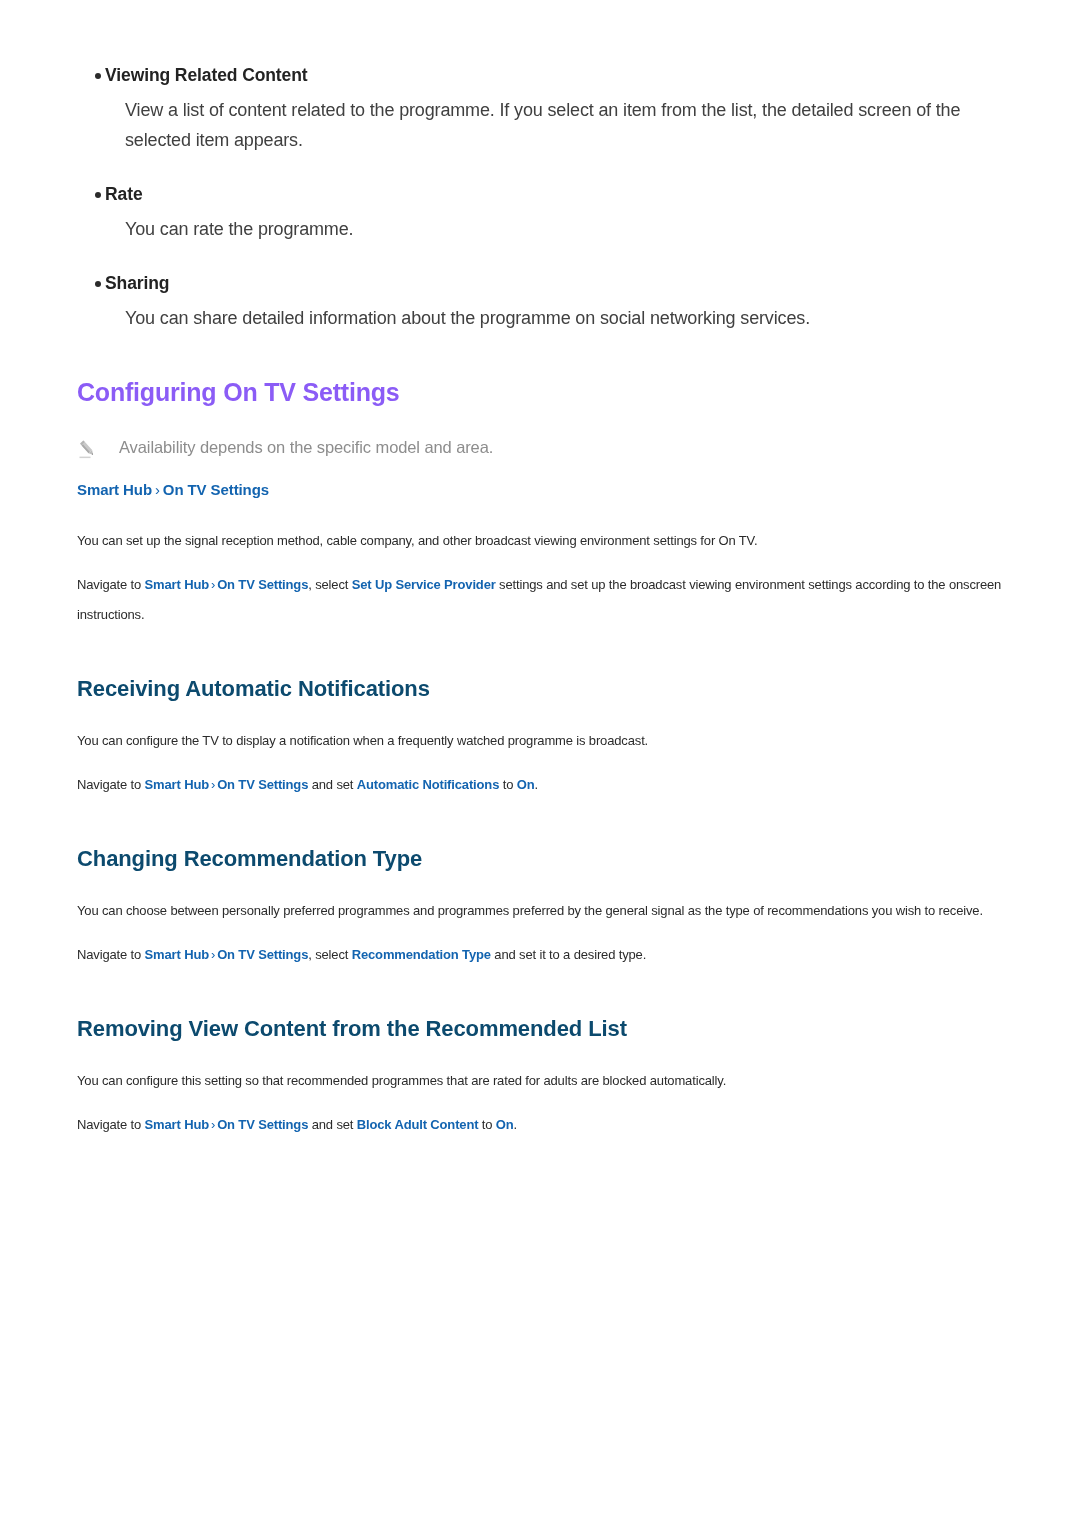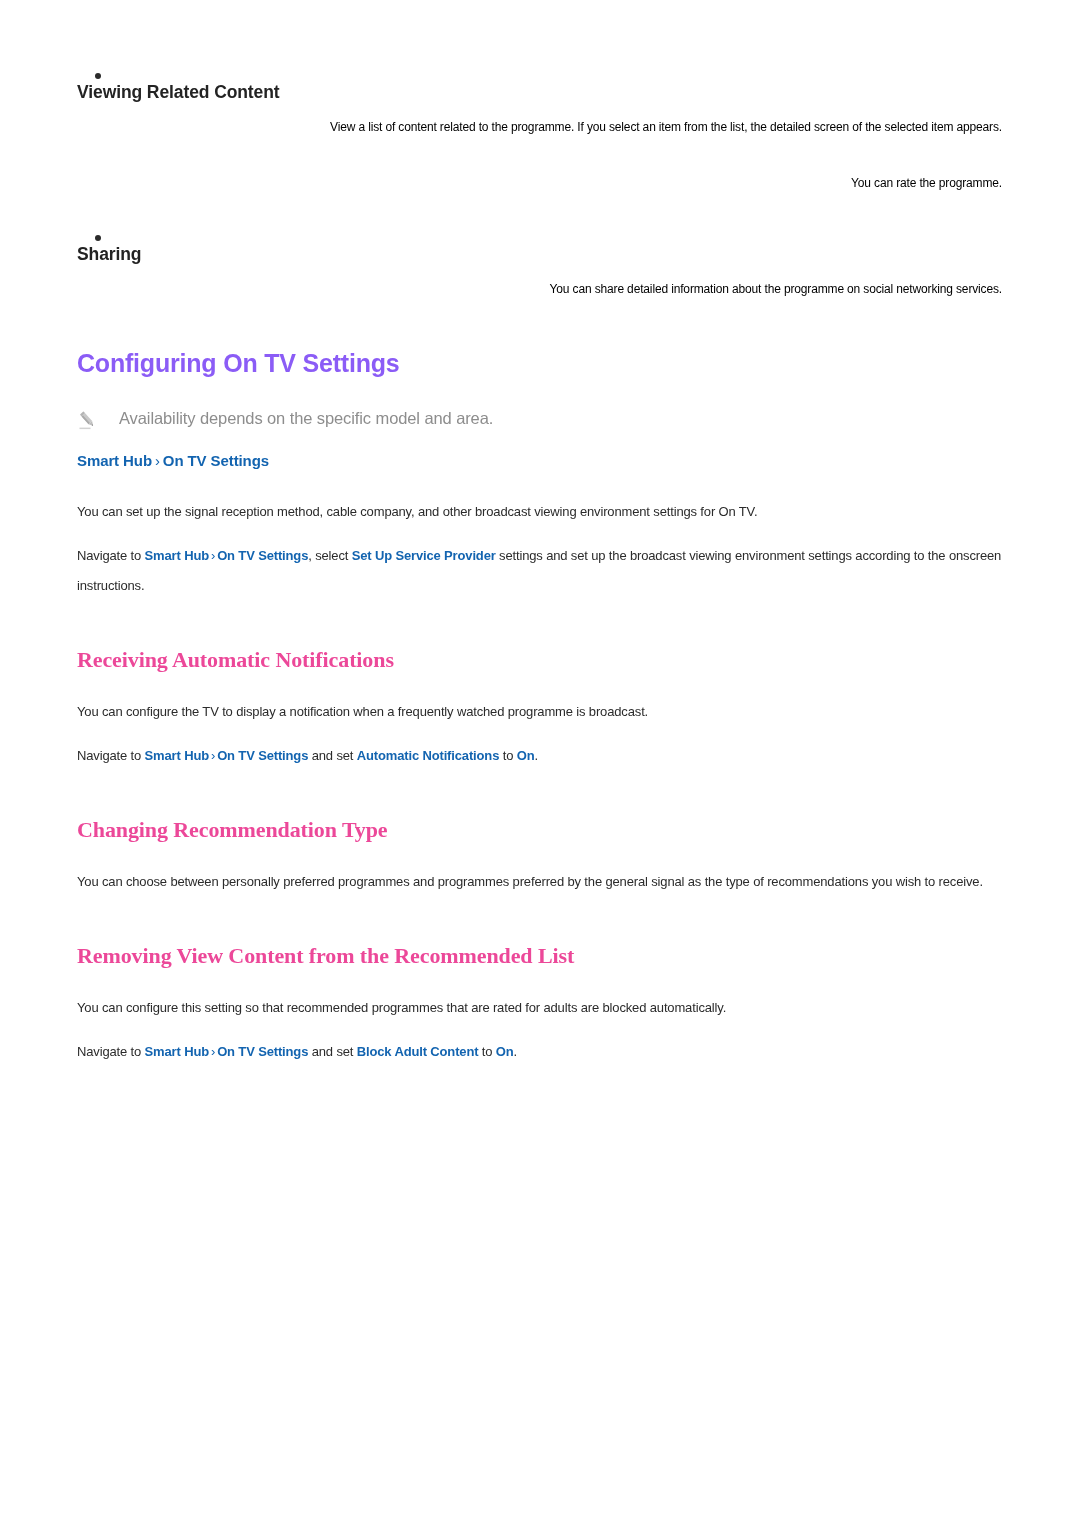--- a/index.html
+++ b/index.html
@@ -33,21 +33,20 @@
   }
 
   
   .bullet-block {
     margin: 0 0 6px 0;
   }
   .bullet-row {
     display: flex;
     align-items: flex-start;
     margin: 0 0 2px 0;
-    flex-direction: column;
   }
   .bullet-dot {
     flex: 0 0 auto;
     width: 28px;
     display: flex;
     justify-content: flex-start;
     padding-left: 18px;
     box-sizing: border-box;
   }
   .bullet-dot i {
@@ -60,26 +59,25 @@
   }
   .bullet-label {
     font-size: 17.5px;
     font-weight: bold;
     color: #232323;
     line-height: 27px;
     letter-spacing: -0.1px;
   }
   .bullet-body {
     margin: 6px 0 26px 48px;
-    font-size: 12px;
+    font-size: 18px;
     line-height: 30px;
-    color: #000000;
+    color: #404040;
     letter-spacing: -0.15px;
     max-width: 900px;
-    text-align: right;
   }
   .bullet-body.tight {
     margin-bottom: 22px;
   }
 
   
   h1.doc-title {
     font-size: 25px;
     font-weight: bold;
     color: #8b5cf6;
@@ -140,45 +138,50 @@
   .chev {
     color: #1364b0;
     font-weight: normal;
     padding: 0 2px;
   }
 
   
   h2.sub-title {
     font-size: 22px;
     font-weight: bold;
-    color: #ec4899;
+    color: #0c4a6e;
     margin: 44px 0 22px 0;
     letter-spacing: -0.1px;
     line-height: 30px;
-    font-family: Liberation Serif, serif;
   }
 
   .section { margin: 0; }
 </style>
 </head>
 <body>
 
 <div class="page">
   <div class="content">
 
     <div class="bullet-block">
 
       <div class="bullet-row">
         <span class="bullet-dot">
             <i></i>
           </span>
         <span class="bullet-label">Viewing Related Content</span>
       </div>
       <div class="bullet-body">View a list of content related to the programme. If you select an item from the list, the detailed screen of the selected item appears.</div>
 
+      <div class="bullet-row">
+        <span class="bullet-dot">
+            <i></i>
+          </span>
+        <span class="bullet-label">Rate</span>
+      </div>
       <div class="bullet-body">You can rate the programme.</div>
 
       <div class="bullet-row">
         <span class="bullet-dot">
             <i></i>
           </span>
         <span class="bullet-label">Sharing</span>
       </div>
       <div class="bullet-body tight">You can share detailed information about the programme on social networking services.</div>
 
@@ -212,20 +215,21 @@
 
     <div class="section">
       <h2 class="sub-title">Receiving Automatic Notifications</h2>
       <p class="body">You can configure the TV to display a notification when a frequently watched programme is broadcast.</p>
       <p class="body last"><span>Navigate to </span><span class="lnk">Smart Hub</span><span class="chev">›</span><span class="lnk">On TV Settings</span><span> and set </span><span class="lnk">Automatic Notifications</span><span> to </span><span class="lnk">On</span><span>.</span></p>
     </div>
 
     <div class="section">
       <h2 class="sub-title">Changing Recommendation Type</h2>
       <p class="body">You can choose between personally preferred programmes and programmes preferred by the general signal as the type of recommendations you wish to receive.</p>
+      <p class="body last"><span>Navigate to </span><span class="lnk">Smart Hub</span><span class="chev">›</span><span class="lnk">On TV Settings</span><span>, select </span><span class="lnk">Recommendation Type</span><span> and set it to a desired type</span><span>.</span></p>
     </div>
 
     <div class="section">
       <h2 class="sub-title">Removing View Content from the Recommended List</h2>
       <p class="body">You can configure this setting so that recommended programmes that are rated for adults are blocked automatically.</p>
       <p class="body last"><span>Navigate to </span><span class="lnk">Smart Hub</span><span class="chev">›</span><span class="lnk">On TV Settings</span><span> and set </span><span class="lnk">Block Adult Content</span><span> to </span><span class="lnk">On</span><span>.</span></p>
     </div>
 
   </div>
 </div>

